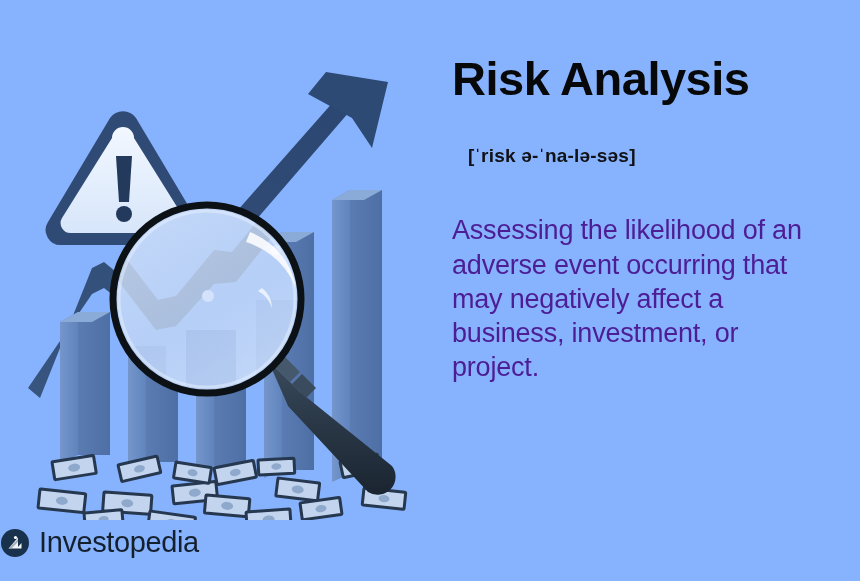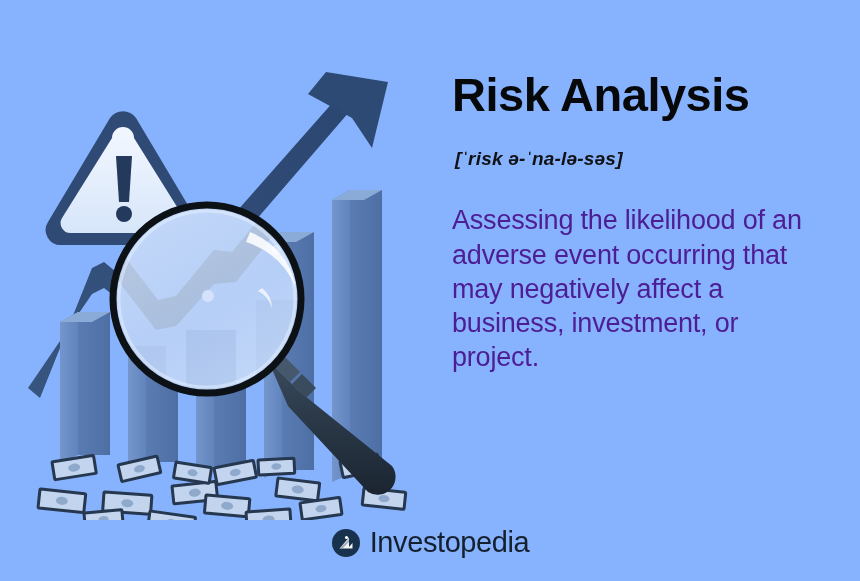--- a/index.html
+++ b/index.html
@@ -8,40 +8,40 @@
     font-family:"Liberation Sans","DejaVu Sans",sans-serif;
     background:#87b2fd;
   }
   #card{
     position:relative;width:860px;height:581px;background:#87b2fd;overflow:hidden;
   }
   
   #illus{position:absolute;left:0;top:0;width:440px;height:520px;}
   
   #textcol{
-    position:absolute;left:452px;top:70px;width:372px;
+    position:absolute;left:452px;top:54px;width:372px;
   }
   #title{
     font-size:47px;font-weight:bold;color:#07080a;letter-spacing:-0.5px;
     line-height:1.05;margin:0;white-space:nowrap;
   }
   #phonetic{
-    margin:3px;padding-top:26px;
-    font-size:19px;font-style:italic;font-weight:600;color:#101216;
+    margin:16px;padding-top:26px;
+    font-size:19px;font-weight:600;color:#101216;
     letter-spacing:0.2px;
   }
   #definition{
     margin:0;padding-top:30px;
     font-size:27px;line-height:1.27;color:#4c1d95;font-weight:400;
     letter-spacing:-0.2px;
   }
   
   #brand{
     position:absolute;left:0;right:0;bottom:22px;
-    display:flex;align-items:center;justify-content:center;gap:9px;
+    display:flex;align-items:center;justify-content:flex-start;gap:9px;
   }
   #brand-name{
     font-size:29px;color:#14202e;letter-spacing:-0.4px;font-weight:400;
   }
 </style>
 </head>
 <body>
 
 <div id="card">
 

